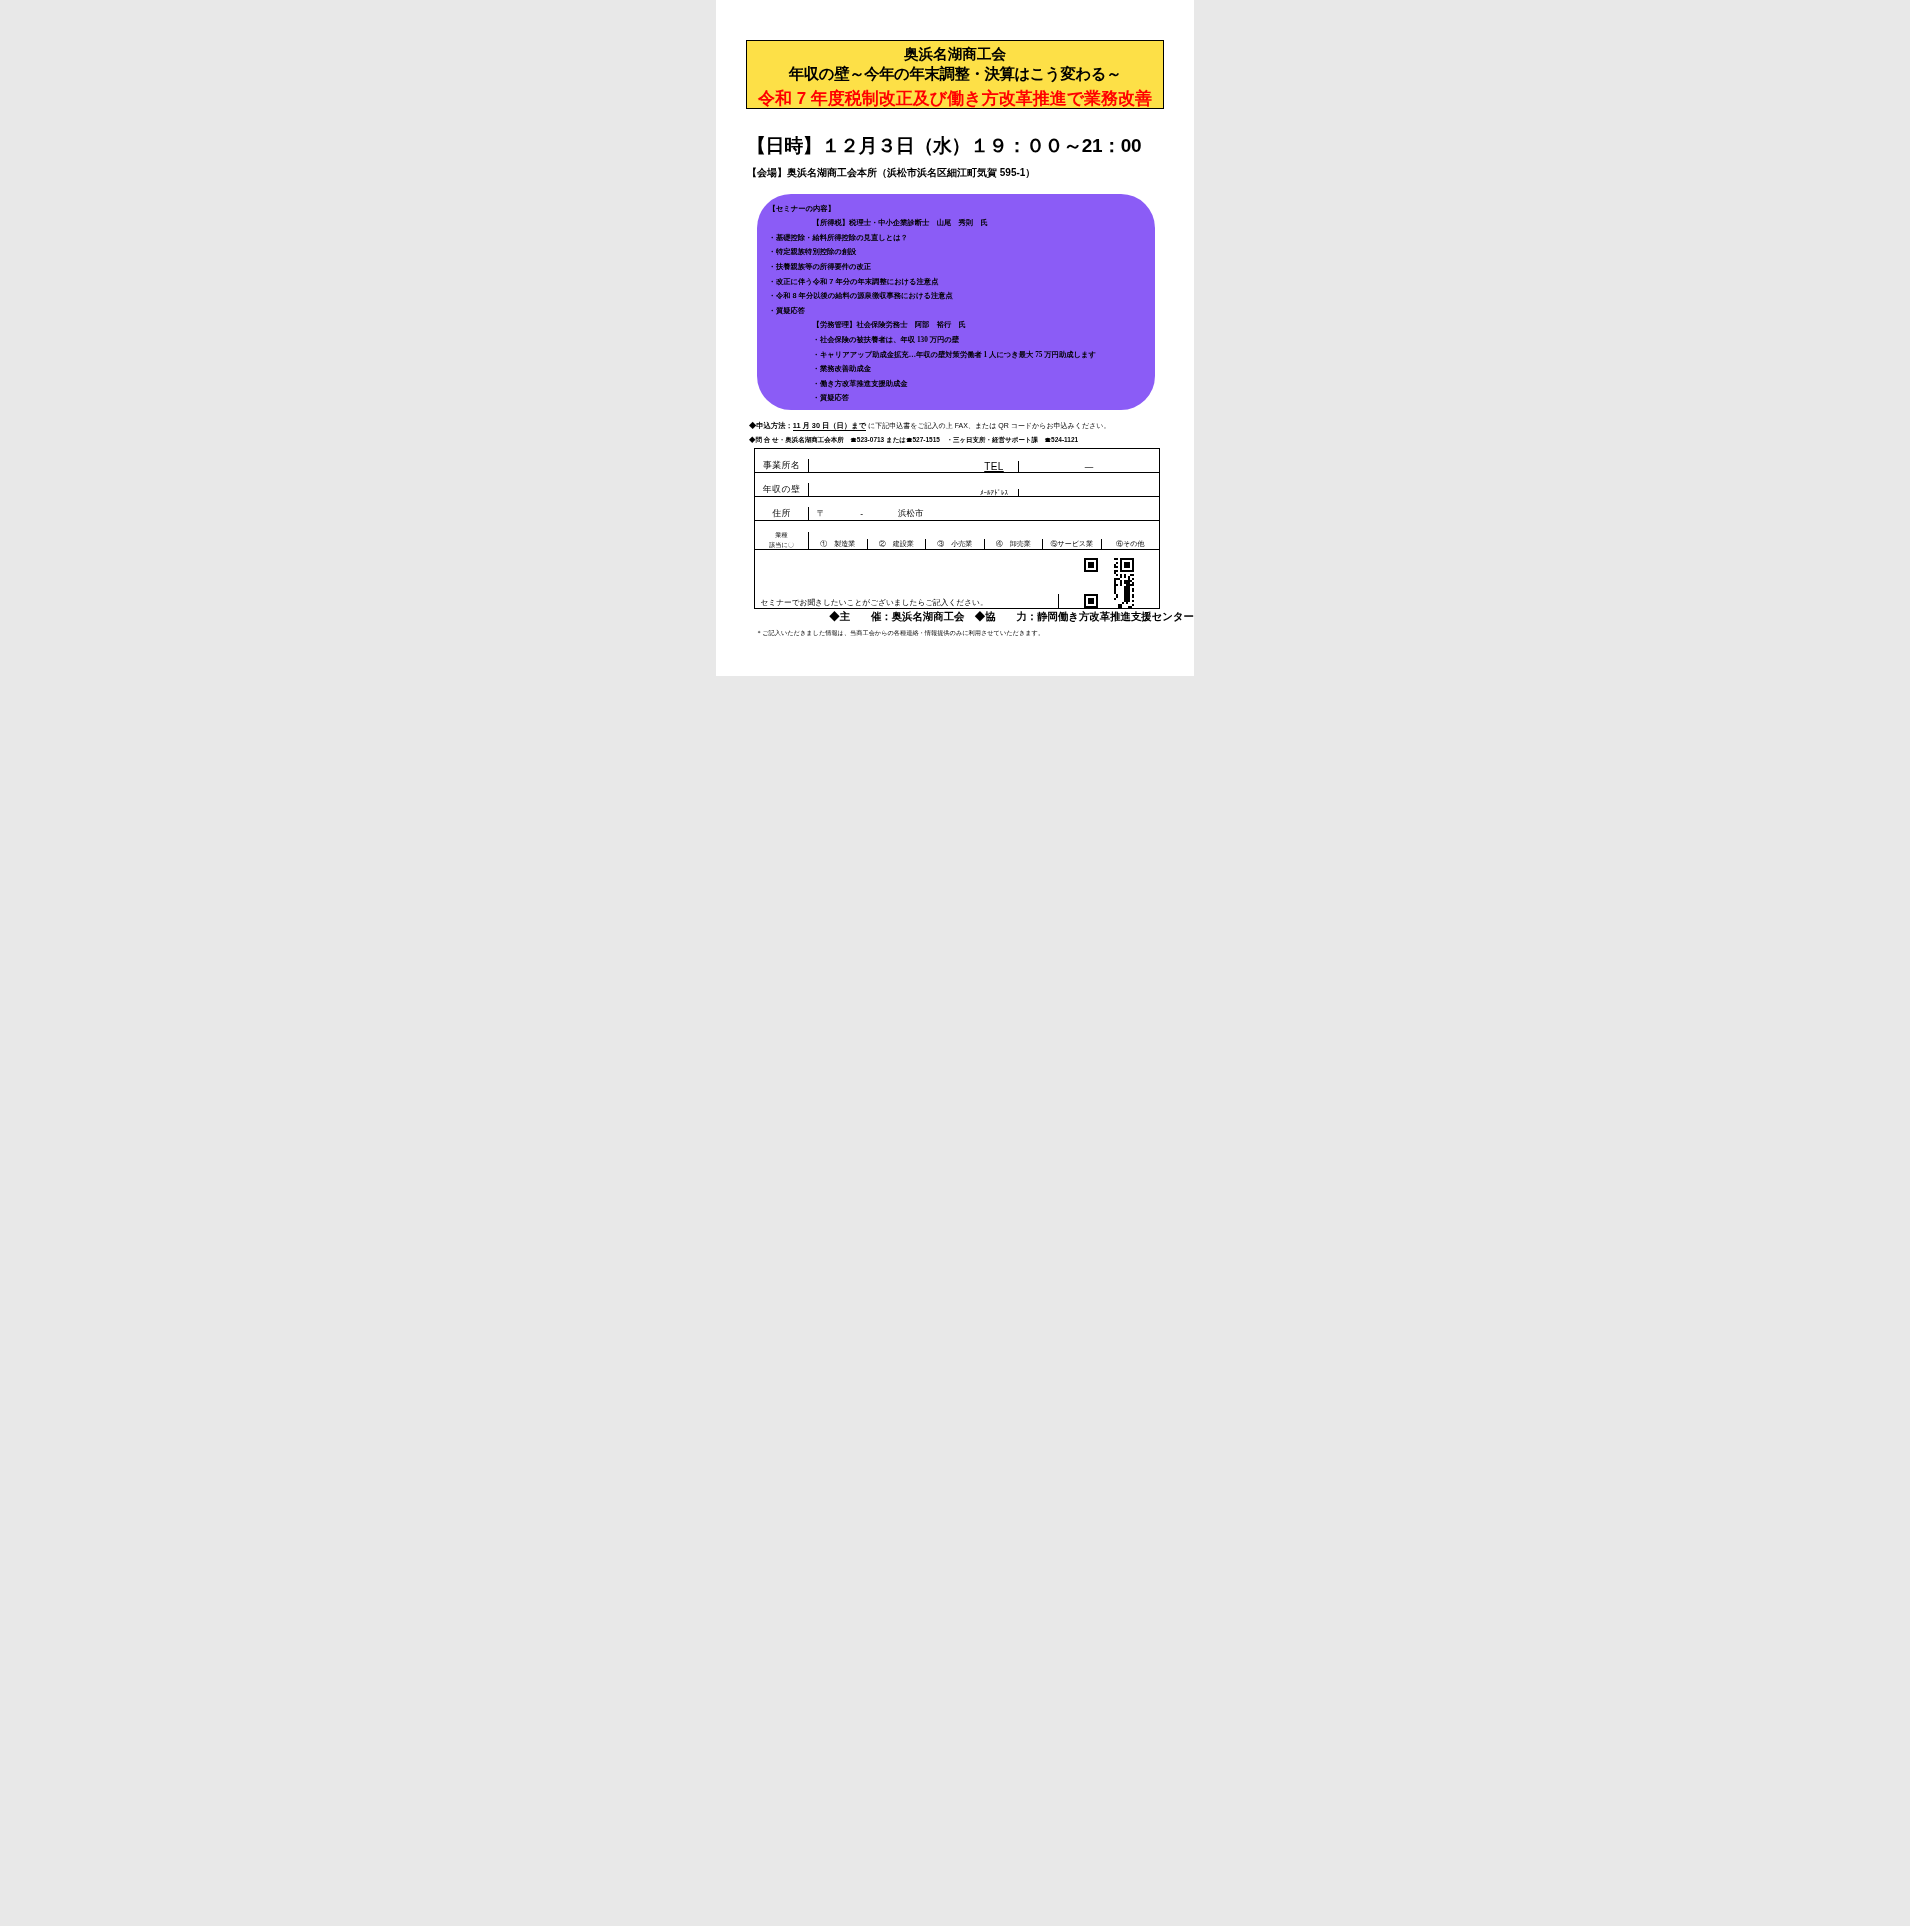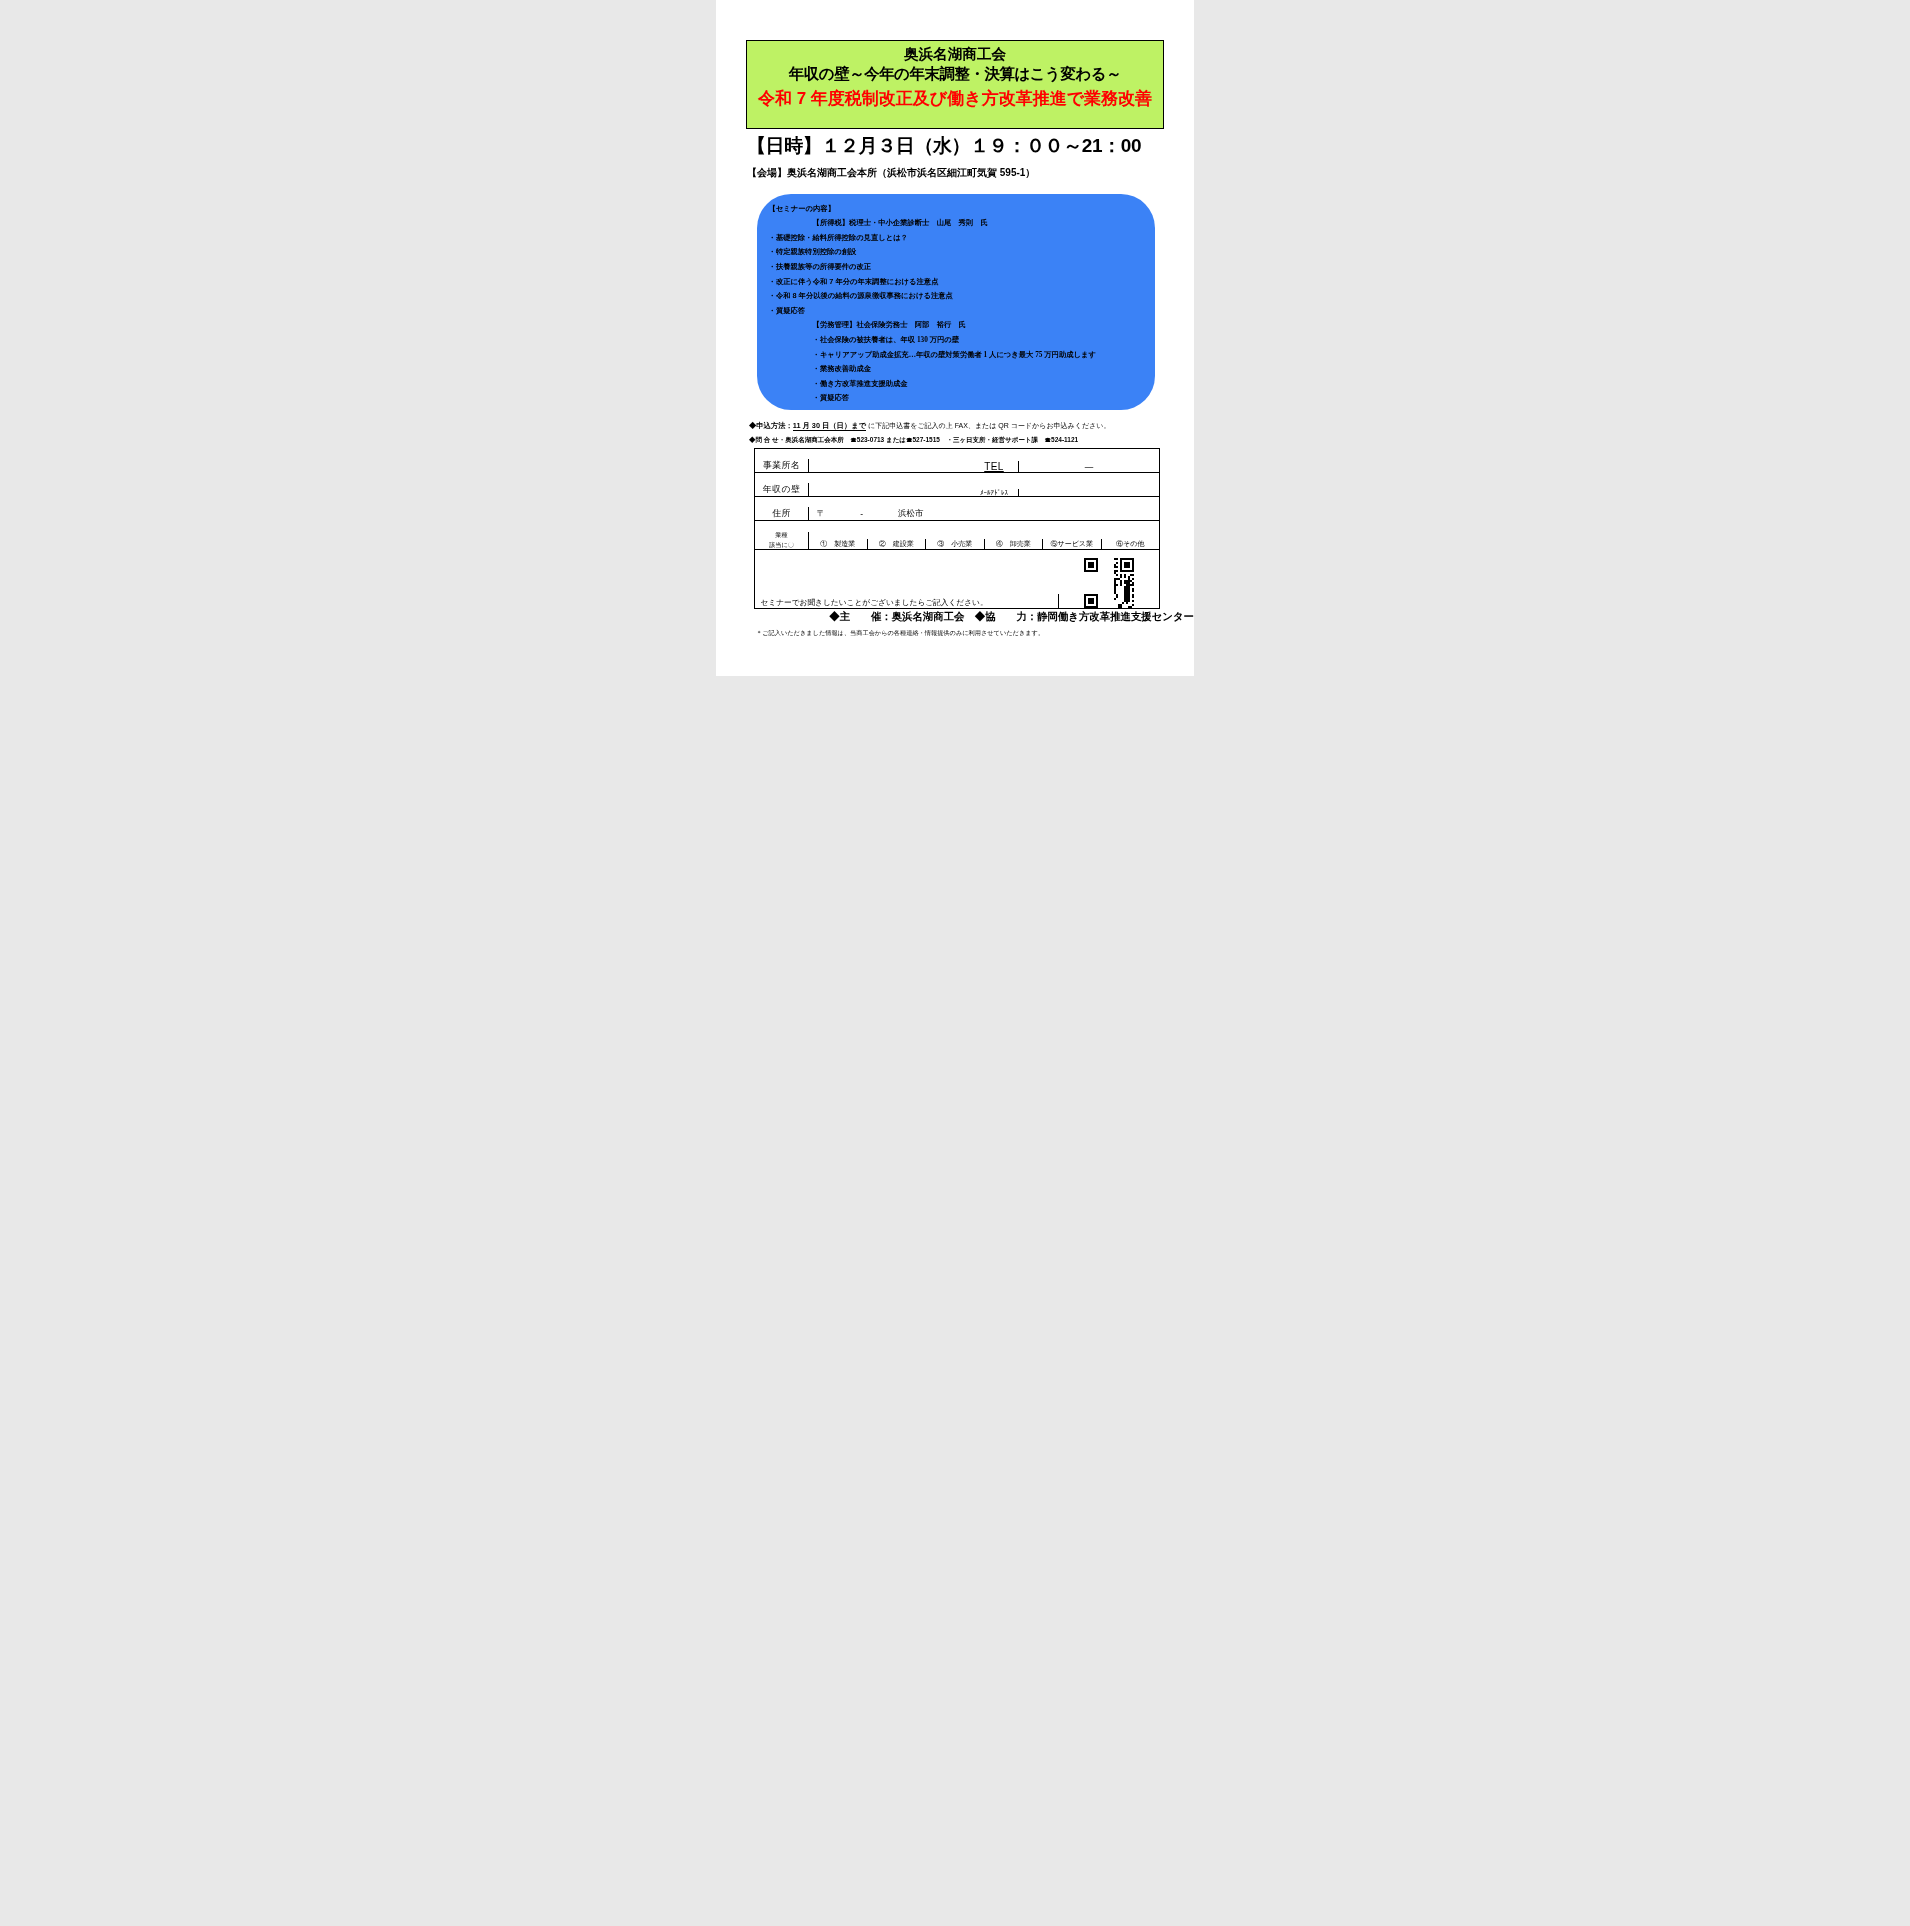--- a/index.html
+++ b/index.html
@@ -3,34 +3,34 @@
 <meta charset="utf-8">
 <style>
   html,body { margin:0; padding:0; background:#e8e8e8; }
   .page {
     position:relative; width:478px; height:676px; margin:0 auto;
     background:#ffffff; overflow:hidden;
     font-family:"Liberation Sans", sans-serif; color:#000;
   }
   
   .hdr-box {
-    position:absolute; left:30px; top:40px; width:418px; height:89px;
-    background:#bef264; border:1.2px solid #000; box-sizing:border-box;
+    position:absolute; left:30px; top:40px; width:418px; height:69px;
+    background:#fde047; border:1.2px solid #000; box-sizing:border-box;
     display:flex; flex-direction:column; align-items:center; text-align:center;
   }
   .hdr-org   { margin-top:4.6px; font-size:14.6px; font-weight:700; line-height:1.1; }
   .hdr-title { margin-top:3.9px; font-size:15.4px; font-weight:700; line-height:1.1; letter-spacing:-0.4px; }
   .hdr-sub   { margin-top:7.7px; font-size:17px; font-weight:700; color:#ff0000; line-height:1.1; }
   
   .dt-line   { position:absolute; left:31px; top:133px; font-size:19px; font-weight:700; letter-spacing:-0.4px; white-space:nowrap; }
   .venue-line{ position:absolute; left:31px; top:166px; font-size:10px; font-weight:700; white-space:nowrap; }
   
   .sem-box {
     position:absolute; left:41px; top:194px; width:398px; height:216px;
-    background:#3b82f6; border-radius:34px; box-sizing:border-box;
+    background:#8b5cf6; border-radius:34px; box-sizing:border-box;
     padding:7.7px 11.6px 0 11.6px;
   }
   .sem-box ul { list-style:none; margin:0; padding:0; }
   .sem-box li { line-height:14.6px; font-size:7.3px; white-space:nowrap; }
   .li-goth  { font-family:"Liberation Sans", sans-serif; font-weight:700; }
   .li-serif { font-family:"Liberation Serif", serif; font-weight:700;margin-left:44px; }
   .sem-head { font-size:7.7px; }
   
   .apply-line { position:absolute; left:33px; top:421px; font-size:7.3px; white-space:nowrap; }
   .apply-pre  { font-weight:700; }

